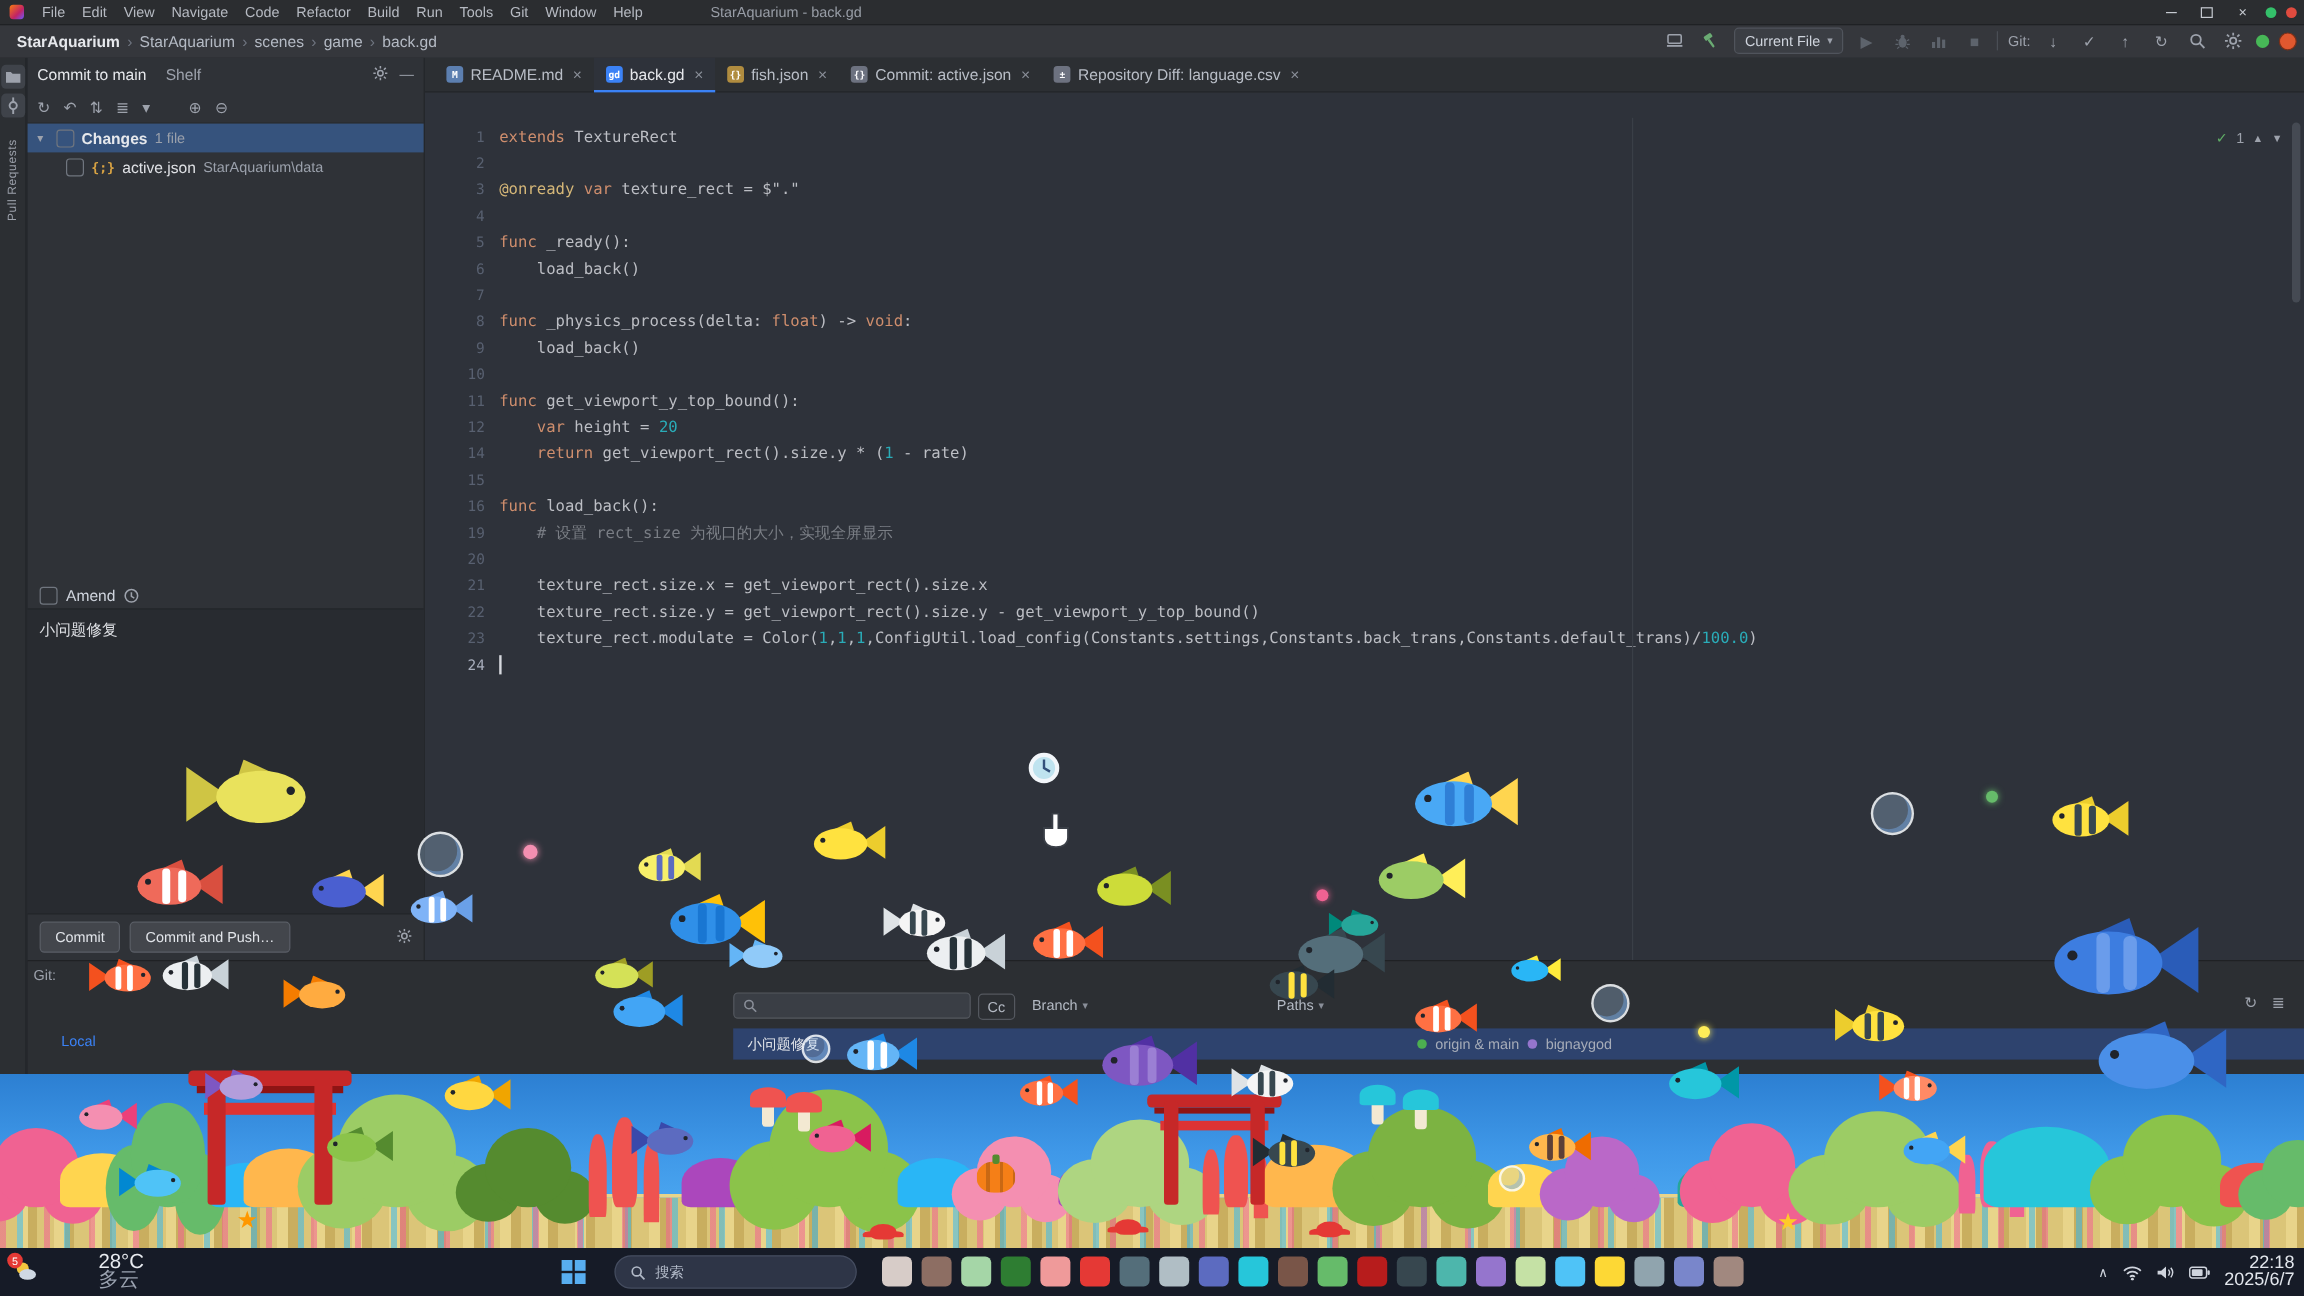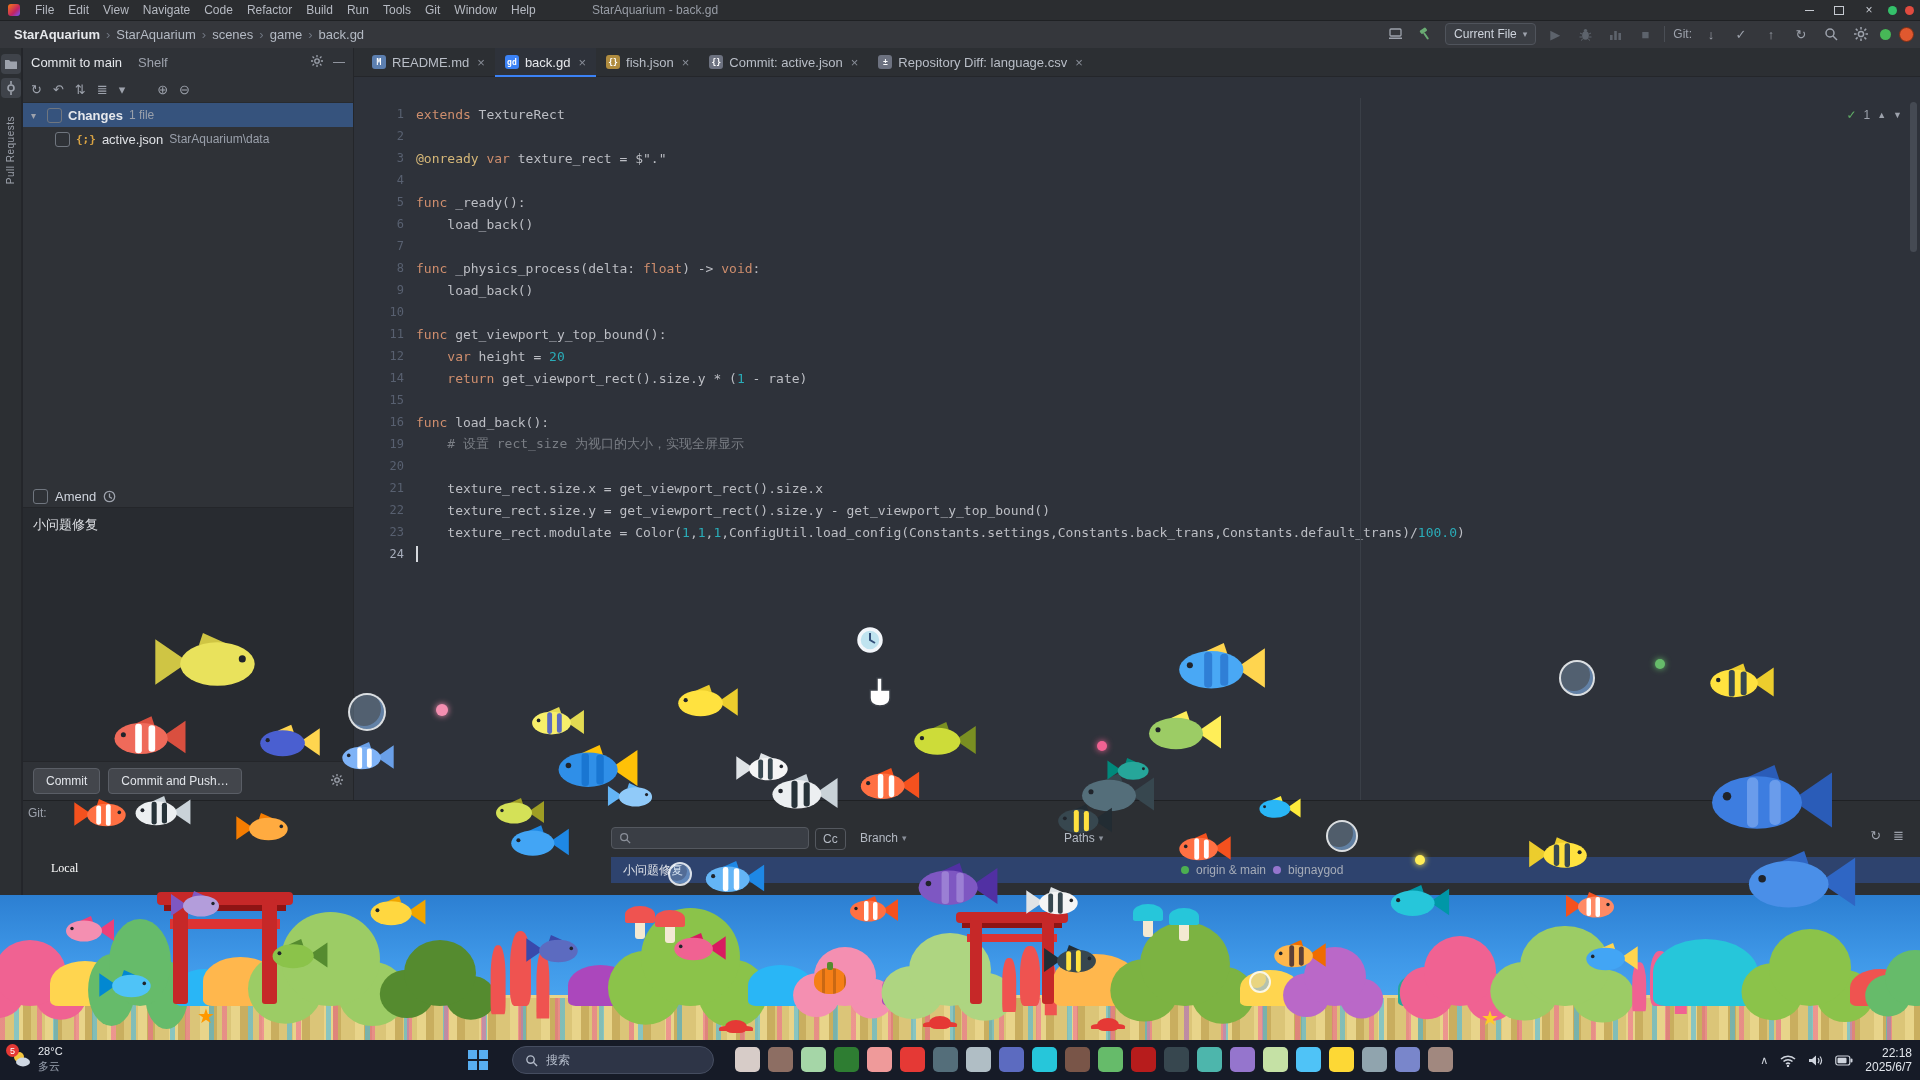--- a/index.html
+++ b/index.html
@@ -80,21 +80,21 @@
   .ct{font:13px "DejaVu Sans Mono",monospace;white-space:pre;color:#bcbec4;}
   .k{color:#cf8e6d;} .c{color:#7a7e85;} .n{color:#2aacb8;} .a{color:#d5b778;}
   .caret{display:inline-block;width:2px;height:16px;background:#d6d9de;vertical-align:-3px;}
   #margin-guide{position:absolute;left:1006px;top:0;bottom:0;width:1px;background:#3a3f47;}
   #inspect{position:absolute;top:60px;right:18px;display:flex;align-items:center;gap:7px;font-size:12px;color:#9da2ac;z-index:3;}
   #inspect .ok{color:#5fad65;}
   #ed-scrollbar{position:absolute;top:54px;right:3px;width:7px;height:150px;border-radius:4px;background:rgba(140,148,160,.25);}
   
   #git-panel{position:absolute;top:800px;left:23px;right:0;height:240px;background:#2c2f33;border-top:1px solid #1f2124;z-index:5;font-size:12px;}
   #gp-label{position:absolute;left:5px;top:5px;color:#9da2ac;}
-  #gp-local{position:absolute;left:28px;top:60px;color:#ffffff;font-family:Liberation Serif, serif;}
+  #gp-local{position:absolute;left:28px;top:60px;color:#3b82f6;}
   #gp-search{position:absolute;left:588px;top:26px;width:198px;height:22px;background:#3a3e45;border:1px solid #54585f;border-radius:4px;
              display:flex;align-items:center;padding:0 7px;box-sizing:border-box;gap:6px;color:#8a8f99;}
   .gp-chip{position:absolute;top:27px;height:20px;display:flex;align-items:center;gap:4px;color:#b4bac4;padding:0 7px;border-radius:4px;}
   #gp-cc{left:792px;border:1px solid #54585f;}
   #gp-branch{left:830px;}
   #gp-paths{left:1034px;}
   #gp-right-icons{position:absolute;right:16px;top:27px;display:flex;gap:12px;color:#9da2ac;font-size:13px;}
   #gp-row{position:absolute;left:588px;right:0;top:56px;height:26px;background:#2e436e;display:flex;align-items:center;color:#e2e5ea;}
   #gp-row-msg{margin-left:12px;}
   #gp-row-refs{position:absolute;left:570px;display:flex;align-items:center;gap:7px;color:#a6acb8;}
@@ -119,30 +119,30 @@
   .torii-beam2{position:absolute;left:3%;width:94%;height:9%;background:#d33;top:24%;}
   .torii-col{position:absolute;width:13%;top:6%;bottom:0;background:#c62828;border-radius:3px;}
   .mush-stem{position:absolute;left:10px;bottom:0;width:10px;height:20px;background:#f3e9d2;border-radius:3px;}
   .mush-cap{position:absolute;left:0;bottom:16px;width:30px;height:17px;border-radius:50% 50% 12% 12%;}
   
   #taskbar{position:absolute;left:0;bottom:0;width:100%;height:40px;background:#161b27;z-index:60;}
   #tb-weather{position:absolute;left:10px;top:4px;display:flex;align-items:center;gap:6px;}
   #tb-weather .badge{position:absolute;left:-4px;top:-4px;width:13px;height:13px;border-radius:50%;background:#e53935;color:#fff;
                      font-size:9px;display:flex;align-items:center;justify-content:center;}
   #tb-weather .wicon{position:relative;width:22px;height:22px;}
-  #tb-wtxt{display:flex;flex-direction:column;line-height:15px;font-size:11px;}
+  #tb-wtxt{display:flex;flex-direction:column;line-height:15px;font-size:17px;margin-left:44px;}
   #tb-temp{color:#e8ebf0;} #tb-cond{color:#9aa2b0;}
   #start-btn{position:absolute;left:468px;top:10px;width:20px;height:20px;display:grid;grid-template-columns:9px 9px;grid-gap:2px;}
   #start-btn i{width:9px;height:9px;background:#58aef0;display:block;}
   #search-pill{position:absolute;left:512px;top:6px;width:202px;height:28px;border-radius:14px;background:#2e3547;border:1px solid #454d60;
                display:flex;align-items:center;gap:8px;padding:0 12px;box-sizing:border-box;color:#b2bac8;font-size:12px;}
   #task-icons{position:absolute;left:735px;top:7px;display:flex;gap:8px;}
   .app-icon{width:25px;height:25px;border-radius:5px;}
   #tray{position:absolute;right:8px;top:0;height:40px;display:flex;align-items:center;gap:12px;color:#cfd4dd;}
-  #tray-time{display:flex;flex-direction:column;align-items:flex-end;line-height:14px;font-size:12px;color:#e2e6ec;}
+  #tray-time{display:flex;flex-direction:column;align-items:flex-end;line-height:14px;font-size:15px;color:#e2e6ec;}
 </style>
 </head>
 <body>
 
 <div id="app">
 
   <header id="menubar">
     <span id="ide-logo"></span>
     <div id="menu-items"><span class="menu-item">File</span><span class="menu-item">Edit</span><span class="menu-item">View</span><span class="menu-item">Navigate</span><span class="menu-item">Code</span><span class="menu-item">Refactor</span><span class="menu-item">Build</span><span class="menu-item">Run</span><span class="menu-item">Tools</span><span class="menu-item">Git</span><span class="menu-item">Window</span><span class="menu-item">Help</span></div>
     <span id="win-title">StarAquarium - back.gd</span>

